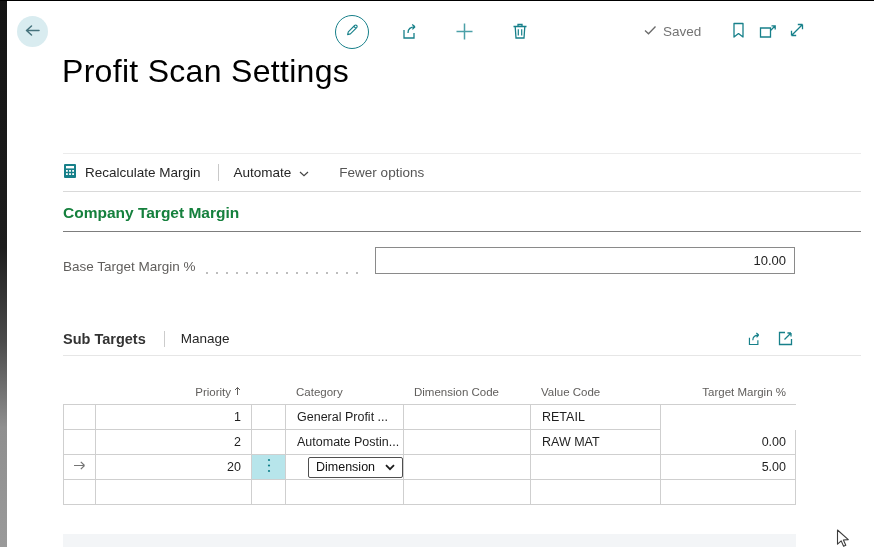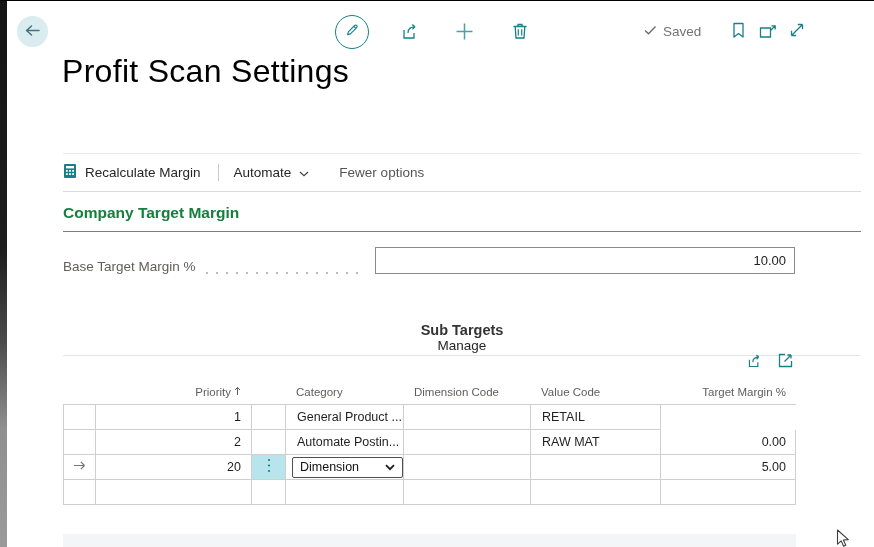--- a/index.html
+++ b/index.html
@@ -42,21 +42,21 @@
     display:flex; align-items:flex-end; }
   .field-row .flabel { font-size:13.5px; color:#605e5c; white-space:nowrap; margin-right:10px; }
   .field-row .leader { flex:1; height:2px; margin-right:12px; margin-top:1px;
     background:repeating-linear-gradient(90deg,#bdbdbd 0 2px,transparent 2px 10px); }
   .field-row .fvalue { width:420px; height:27px; border:1px solid #8a8a8a; background:#fff;
     display:flex; align-items:center; justify-content:flex-end; padding-right:8px;
     font-size:13px; color:#222; cursor:text; }
 
   
   .subbar { position:absolute; left:63px; top:321px; width:798px; height:34px;
-    display:flex; align-items:center; border-bottom:1px solid #e6e6e6;flex-direction:column; }
+    display:flex; align-items:center; border-bottom:1px solid #e6e6e6; }
   .subbar .sheading { font-size:14.5px; font-weight:700; color:#333; }
   .subbar .vdiv { width:1px; height:16px; background:#ccc; margin:0 16px 0 18px; }
   .subbar .manage { font-size:13.5px; color:#262626; cursor:pointer; }
   .subbar .sicons { margin-left:auto; margin-right:68px; display:flex; gap:15px; }
   .subbar .sicons span { display:flex; cursor:pointer; }
 
   
   .grid-header { position:absolute; left:63px; top:379px; width:733px; height:24px;
     display:grid; grid-template-columns:32px 156px 34px 118px 127px 130px 135px;
     font-size:11.5px; color:#605e5c; align-items:center; }
@@ -244,21 +244,21 @@
     <span class="gh-left">Value Code</span>
     <span class="gh-target">Target Margin %</span>
   </div>
 
   <div class="grid">
 
     <div class="grow">
       <div class="cell sel"></div>
       <div class="cell num">1</div>
       <div class="cell sel"></div>
-      <div class="cell txt">General Product ...</div>
+      <div class="cell txt">General Profit ...</div>
       <div class="cell txt"></div>
       <div class="cell txt">RETAIL</div>
     </div>
 
     <div class="grow">
       <div class="cell sel"></div>
       <div class="cell num">2</div>
       <div class="cell sel"></div>
       <div class="cell txt">Automate Postin...</div>
       <div class="cell txt"></div>
@@ -278,21 +278,21 @@
       <div class="cell num">20</div>
       <div class="cell ellip-active">
         <span>
           <svg width="4" height="15" viewBox="0 0 4 15">
               <circle cx="2" cy="2" r="1.1" fill="#0f7f8a"></circle>
               <circle cx="2" cy="7.5" r="1.1" fill="#0f7f8a"></circle>
               <circle cx="2" cy="13" r="1.1" fill="#0f7f8a"></circle>
             </svg>
         </span>
       </div>
-      <div class="cell" style="padding-left:0;">
+      <div class="cell" style="padding-left:16px;">
         <div class="combo">
           <span>Dimension</span>
           <span>
             <svg width="10" height="7" viewBox="0 0 10 7">
                 <polyline points="1,1.2 5,5.2 9,1.2" stroke="#1c1c1c" stroke-width="1.8" fill="none"></polyline>
               </svg>
           </span>
         </div>
       </div>
       <div class="cell txt"></div>

